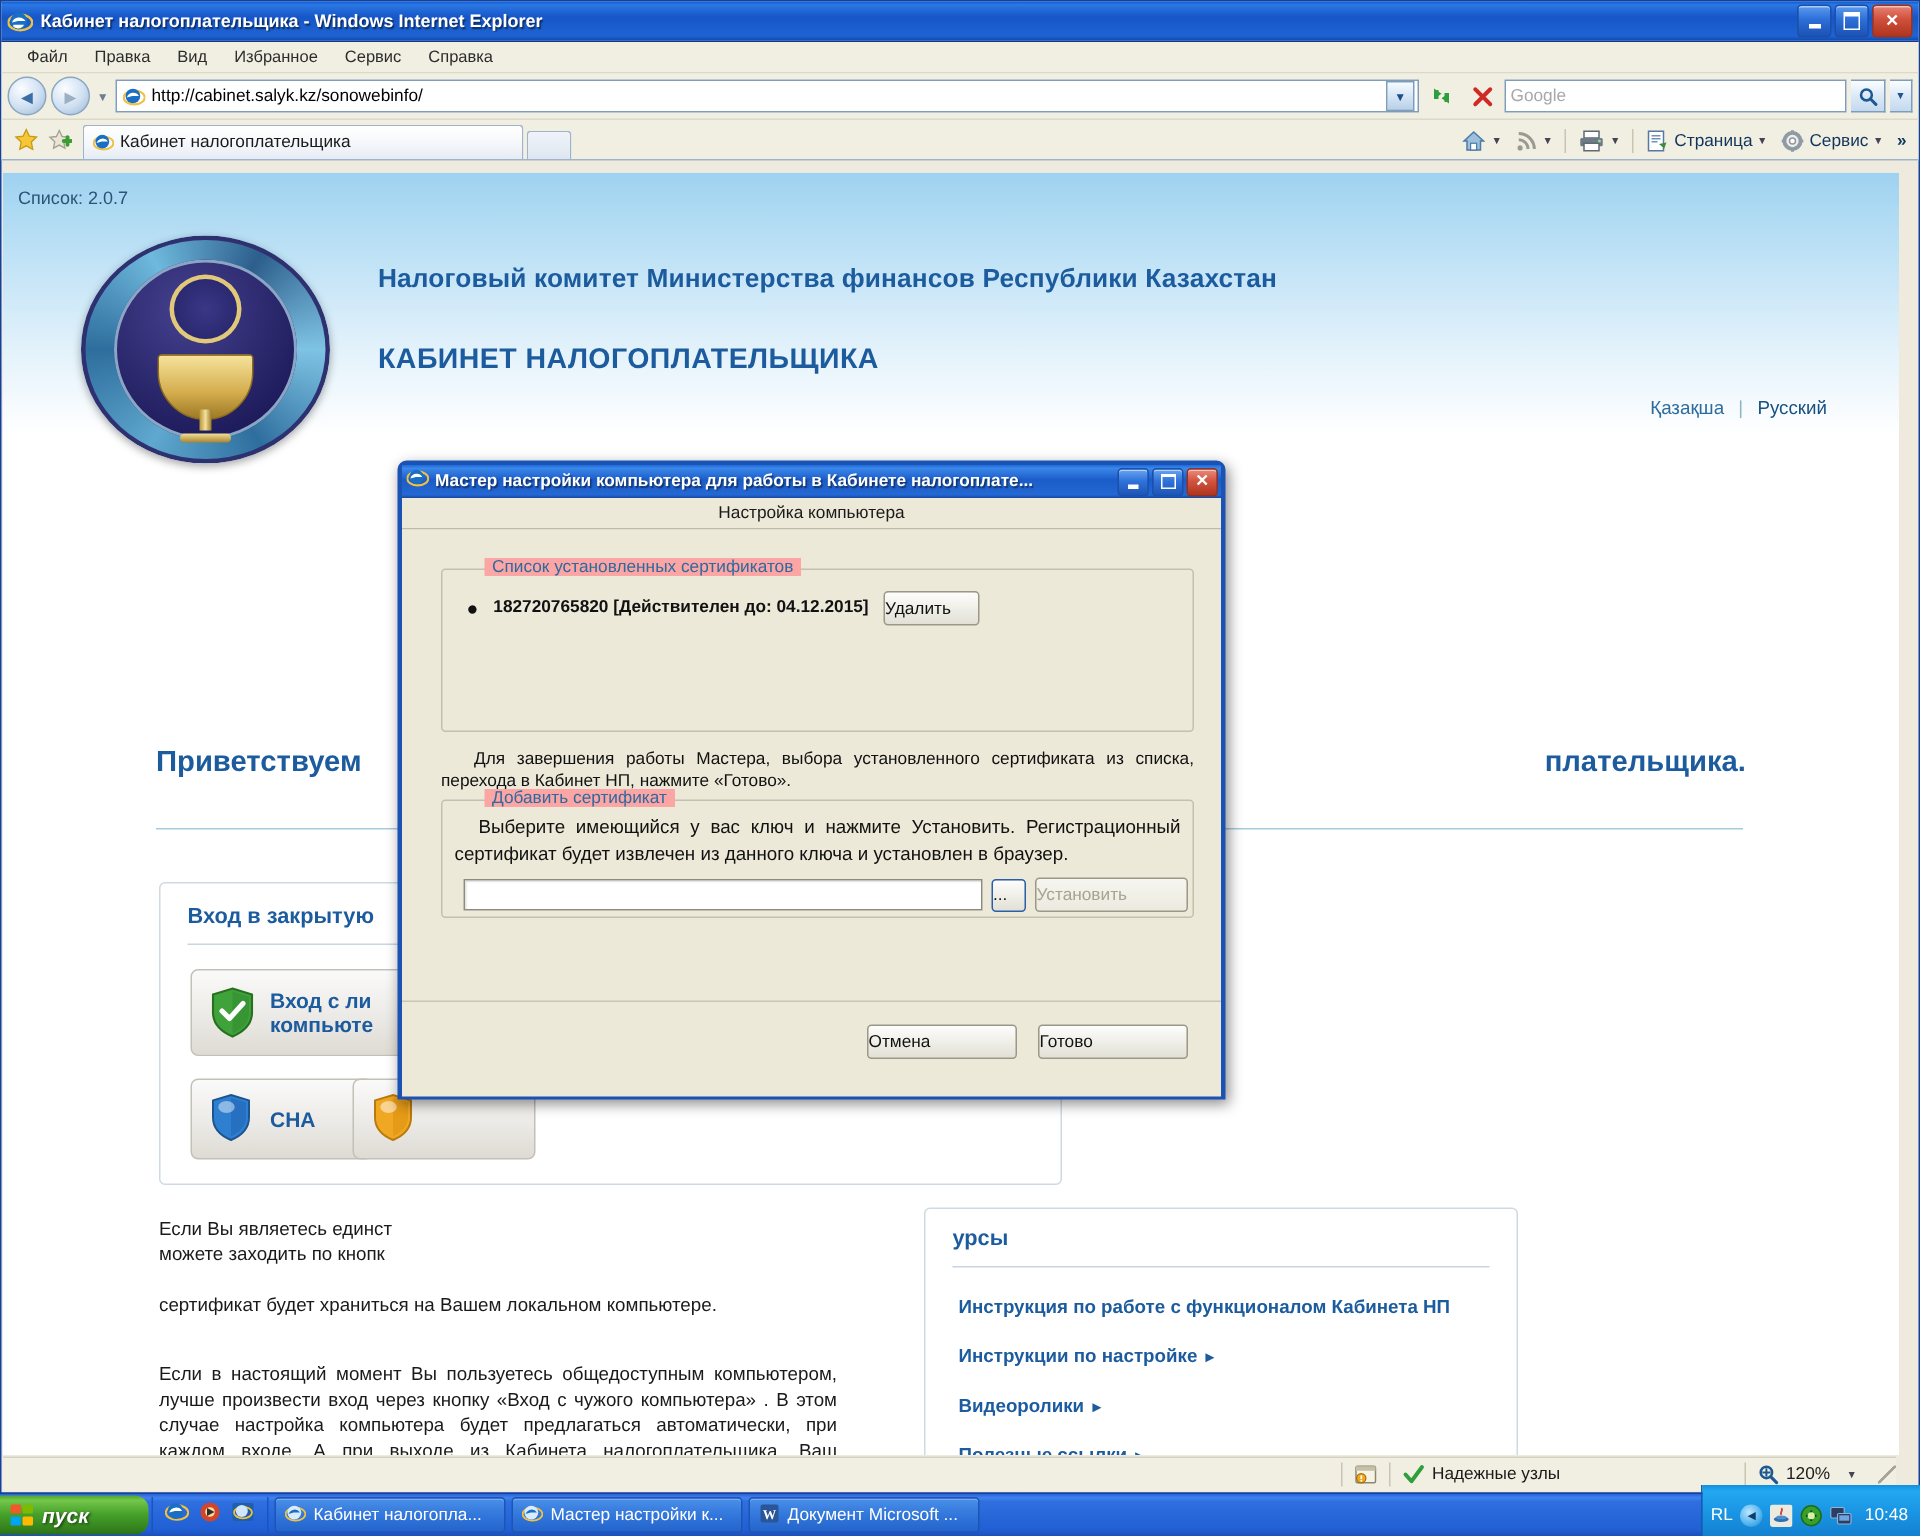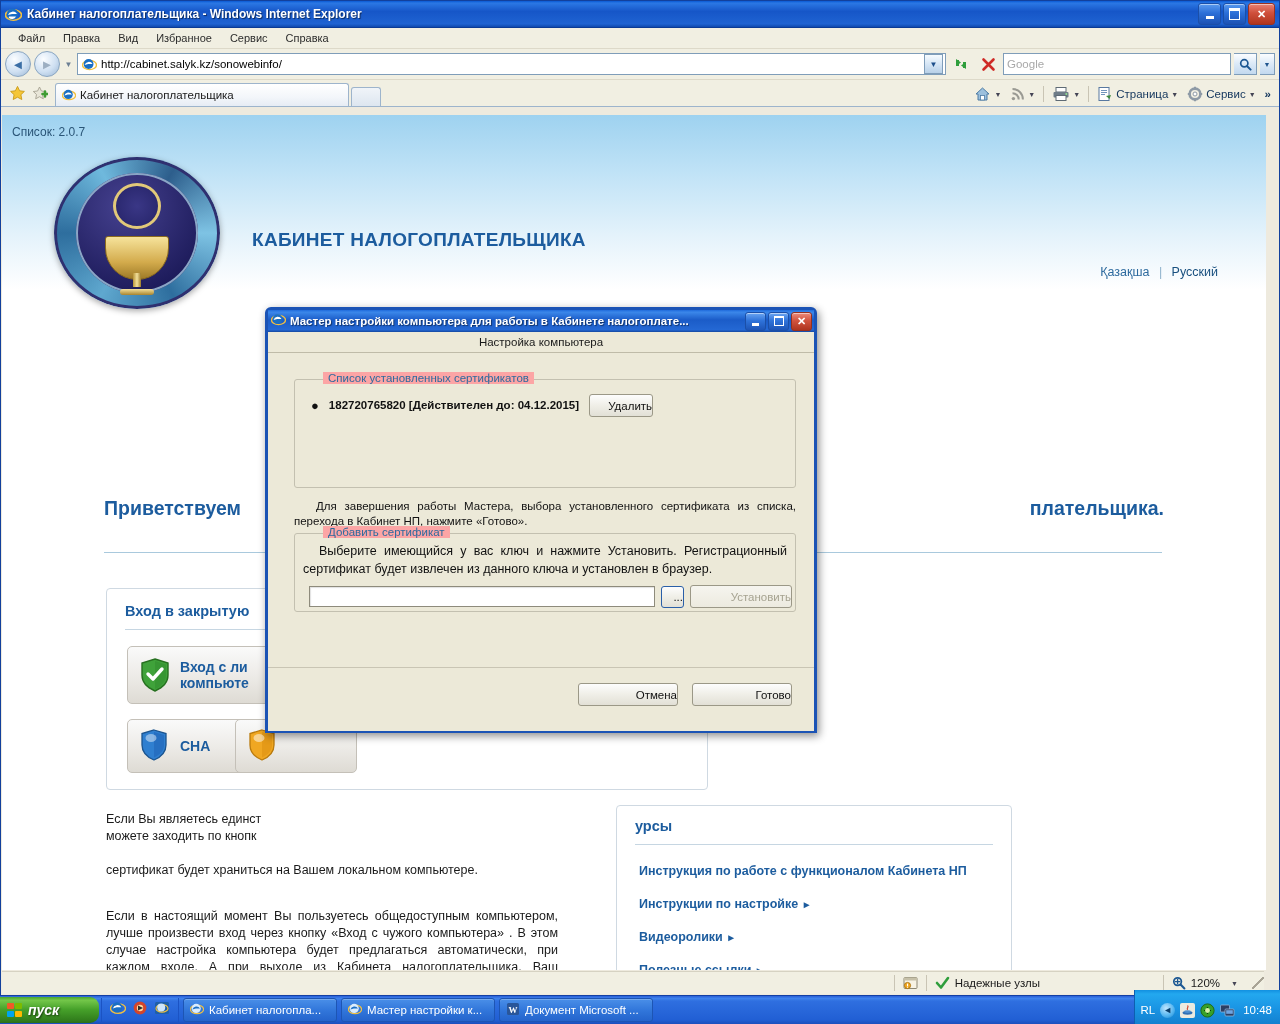--- a/index.html
+++ b/index.html
@@ -279,21 +279,21 @@
   .grp{
     position:absolute;border:1px solid #c3c0b0;border-radius:3px;background:#ece9d8;
   }
   .grp-legend{
     position:absolute;top:-8px;left:28px;background:#fca5a5;padding:0 5px;
     font-size:11.5px;color:#2d6a9e;
   }
   .xpbtn{
     background:linear-gradient(to bottom,#fdfdfd,#f0efe8 48%,#e2e0d6);
     border:1px solid #9b9887;border-radius:3px;
-    font-size:11.5px;color:#111;display:flex;align-items:center;justify-content:flex-end;
+    font-size:11.5px;color:#111;display:flex;align-items:center;justify-content:flex-start;
   }
   .xpbtn.dis{color:#a6a391;background:linear-gradient(to bottom,#f6f5ef,#eceadf);}
   .dlg-input{
     height:19px;border:1px solid #8e8b7c;background:#fff;box-shadow:inset 1px 1px 1px rgba(0,0,0,.12);
   }
   .dlgtext{font-size:11.5px;color:#111;line-height:15px;}
   .dlgtext2{font-size:12.5px;color:#111;line-height:18px;text-align:justify;}
 
   
   #taskbar{
@@ -492,20 +492,21 @@
   <div id="page">
 
     <div class="page-banner">
       <div class="version">Список: 2.0.7</div>
       <div class="emblem">
         <span class="shanyrak"></span>
         <span class="cup"></span>
         <span class="cupstem"></span>
         <span class="cupbase"></span>
       </div>
+      <div class="banner-title">Налоговый комитет Министерства финансов Республики Казахстан</div>
       <div class="banner-sub">КАБИНЕТ НАЛОГОПЛАТЕЛЬЩИКА</div>
       <div class="lang">
         <span>Қазақша</span>
         <span class="sep">|</span>
         <span class="active">Русский</span>
       </div>
     </div>
 
     <div class="welcome">
       <span style="float:left">Приветствуем</span>

